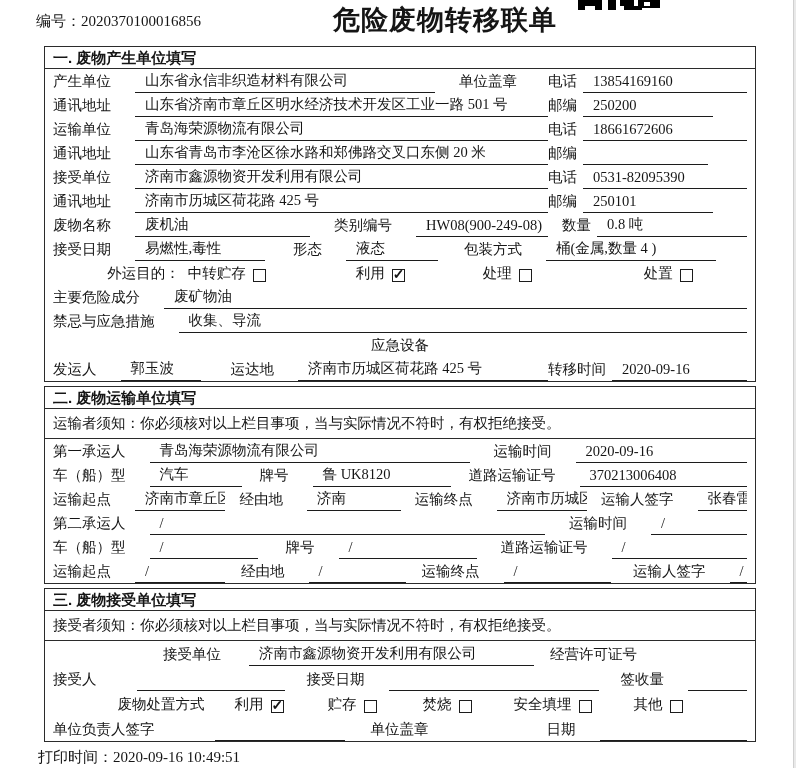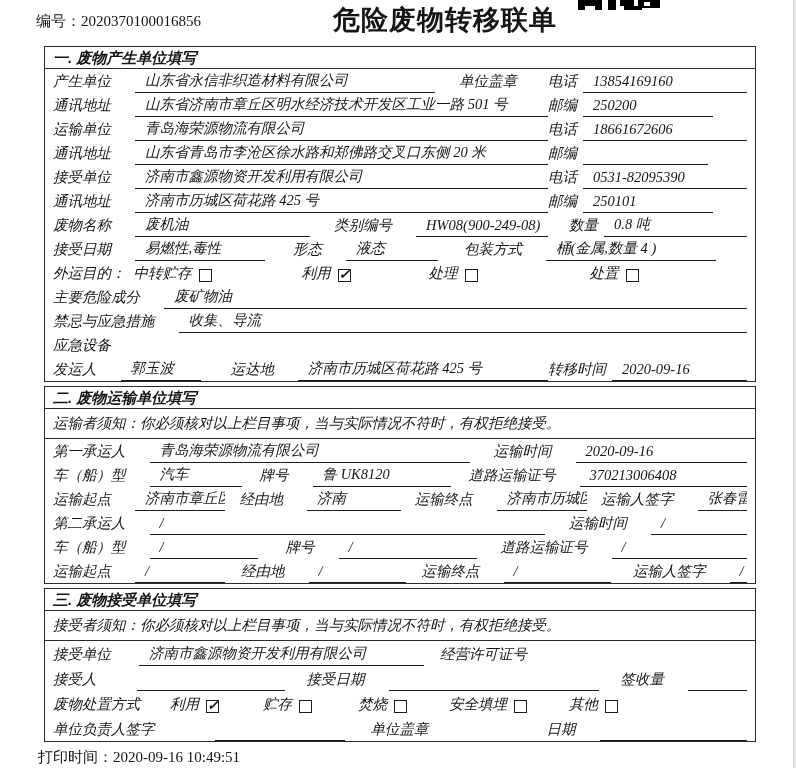--- a/index.html
+++ b/index.html
@@ -11,29 +11,29 @@
   }
   .page { position:relative; width:796px; height:768px; background:#fff; overflow:hidden; }
   .right-edge { position:absolute; right:0; top:0; width:3px; height:768px; background:#e9e9e9; border-left:1px solid #d0d0d0; }
 
   .serial { position:absolute; left:36px; top:12px; font-size:15px; white-space:nowrap; }
   .doc-title { position:absolute; left:94px; right:0; top:2px; text-align:center;
                font-size:27px; font-weight:bold; letter-spacing:1px;
                font-family:"Liberation Sans","DejaVu Sans",sans-serif; }
   .qr { position:absolute; left:578px; top:0; }
 
-  .form { position:absolute; left:44px; top:46px; width:712px; font-size:14.5px;font-style:italic; }
+  .form { position:absolute; left:44px; top:46px; width:712px; font-size:14.5px; }
   .sec { border:1px solid #2b2b2b; background:#fff; }
   .sec + .sec { margin-top:4px; }
   .sec-h { font-weight:bold; font-size:15px; height:22px; line-height:21px; padding:0 8px;
            border-bottom:1px solid #2b2b2b;
            font-family:"Liberation Sans","DejaVu Sans",sans-serif; }
   .notice { height:30px; line-height:29px; padding:0 8px; border-bottom:1px solid #2b2b2b; }
 
-  .row { display:flex; align-items:flex-end; height:24px; padding:0 8px; }
+  .row { display:flex; align-items:flex-end; height:24px; padding:0 8px;justify-content:center; }
   .sec3 .row { height:25px; }
   .lbl { white-space:nowrap; padding-bottom:2px; }
   .ml { margin-left:24px; }
   .u { border-bottom:1px solid #1c1c1c; padding:0 4px 2px 10px; white-space:nowrap; overflow:hidden; min-height:20px; }
   .fill { flex:1 1 auto; }
   .left-col { display:flex; align-items:flex-end; width:495px; flex:0 0 495px; }
   .right-col { display:flex; align-items:flex-end; flex:1 1 auto; }
   .right-col .lbl { margin-right:6px; }
   .spacer { flex:1 1 auto; }
 
@@ -135,21 +135,21 @@
       </div>
 
       <div class="row">
         <div class="left-col">
           <span class="lbl">废物名称</span>
           <span class="u ml" style="width:175px">废机油</span>
           <span class="lbl ml">类别编号</span>
           <span class="u ml fill">HW08(900-249-08)</span>
         </div>
         <div class="right-col">
-          <span class="lbl" style="margin-left:21px">数量</span>
+          <span class="lbl" style="margin-left:14px">数量</span>
           <span class="u fill">0.8 吨</span>
         </div>
       </div>
 
       <div class="row">
         <span class="lbl">接受日期</span>
         <span class="u ml" style="width:130px">易燃性,毒性</span>
         <span class="lbl" style="margin-left:28px">形态</span>
         <span class="u ml" style="width:92px">液态</span>
         <span class="lbl" style="margin-left:26px">包装方式</span>

